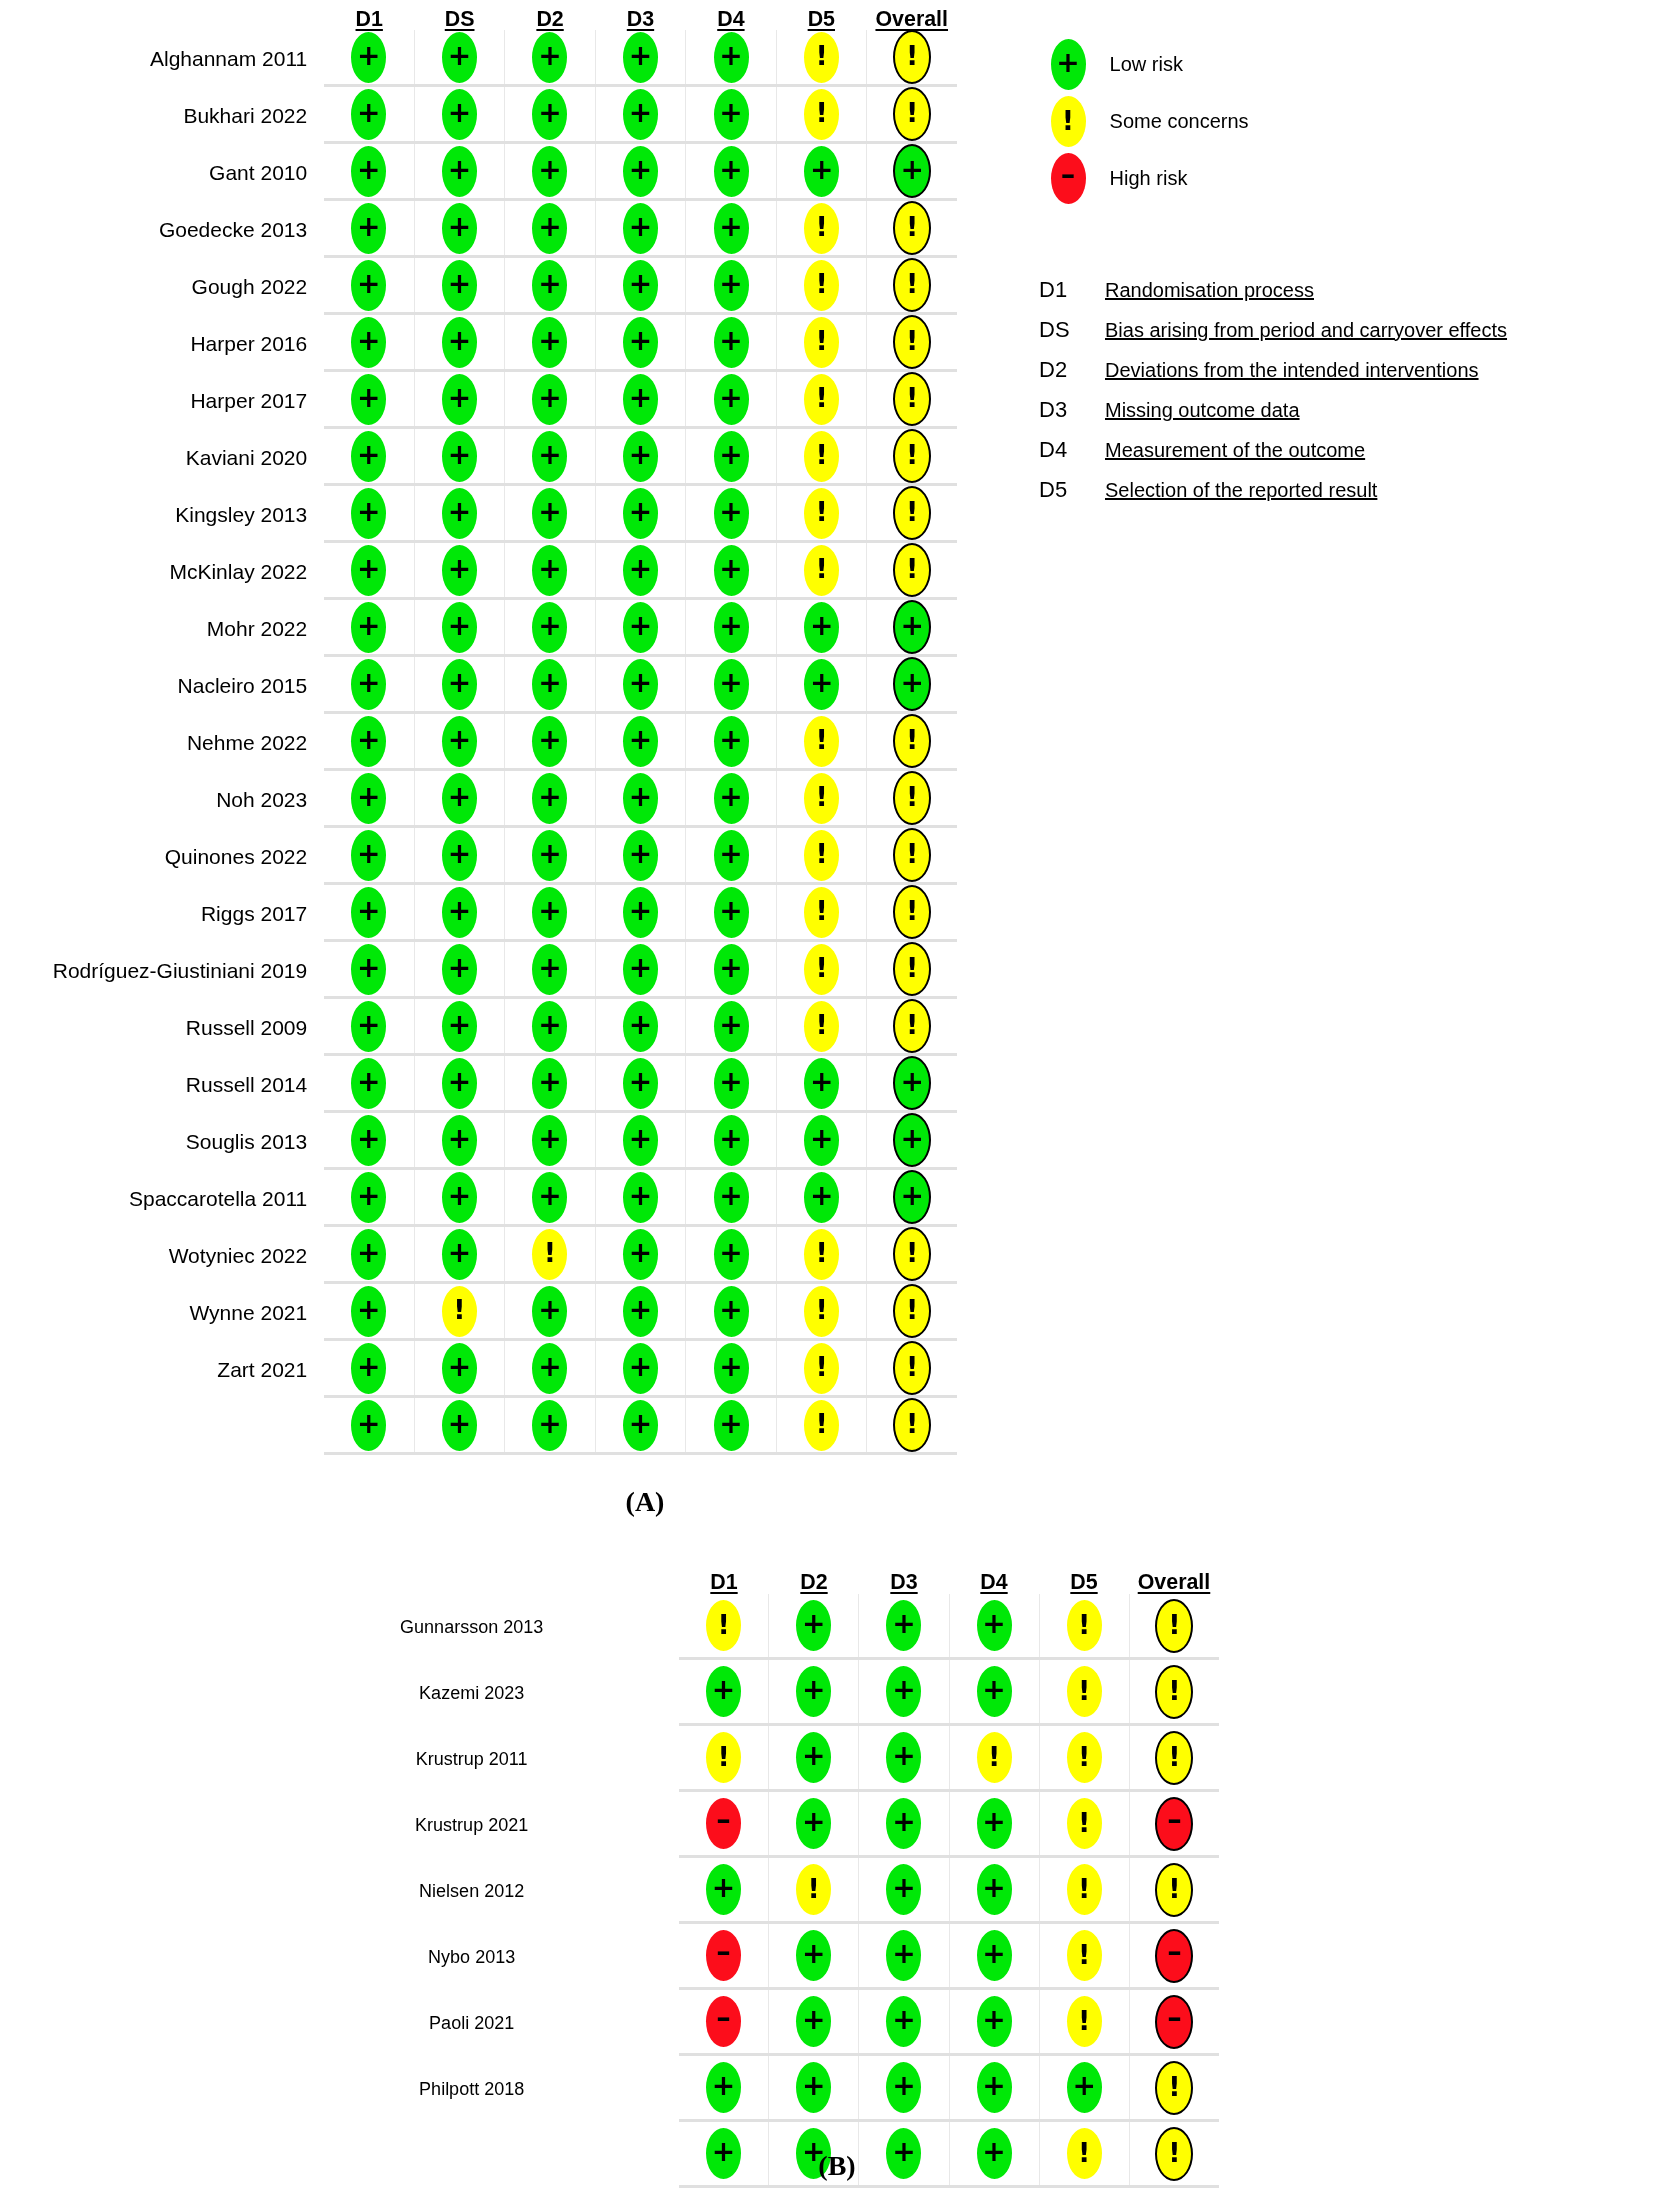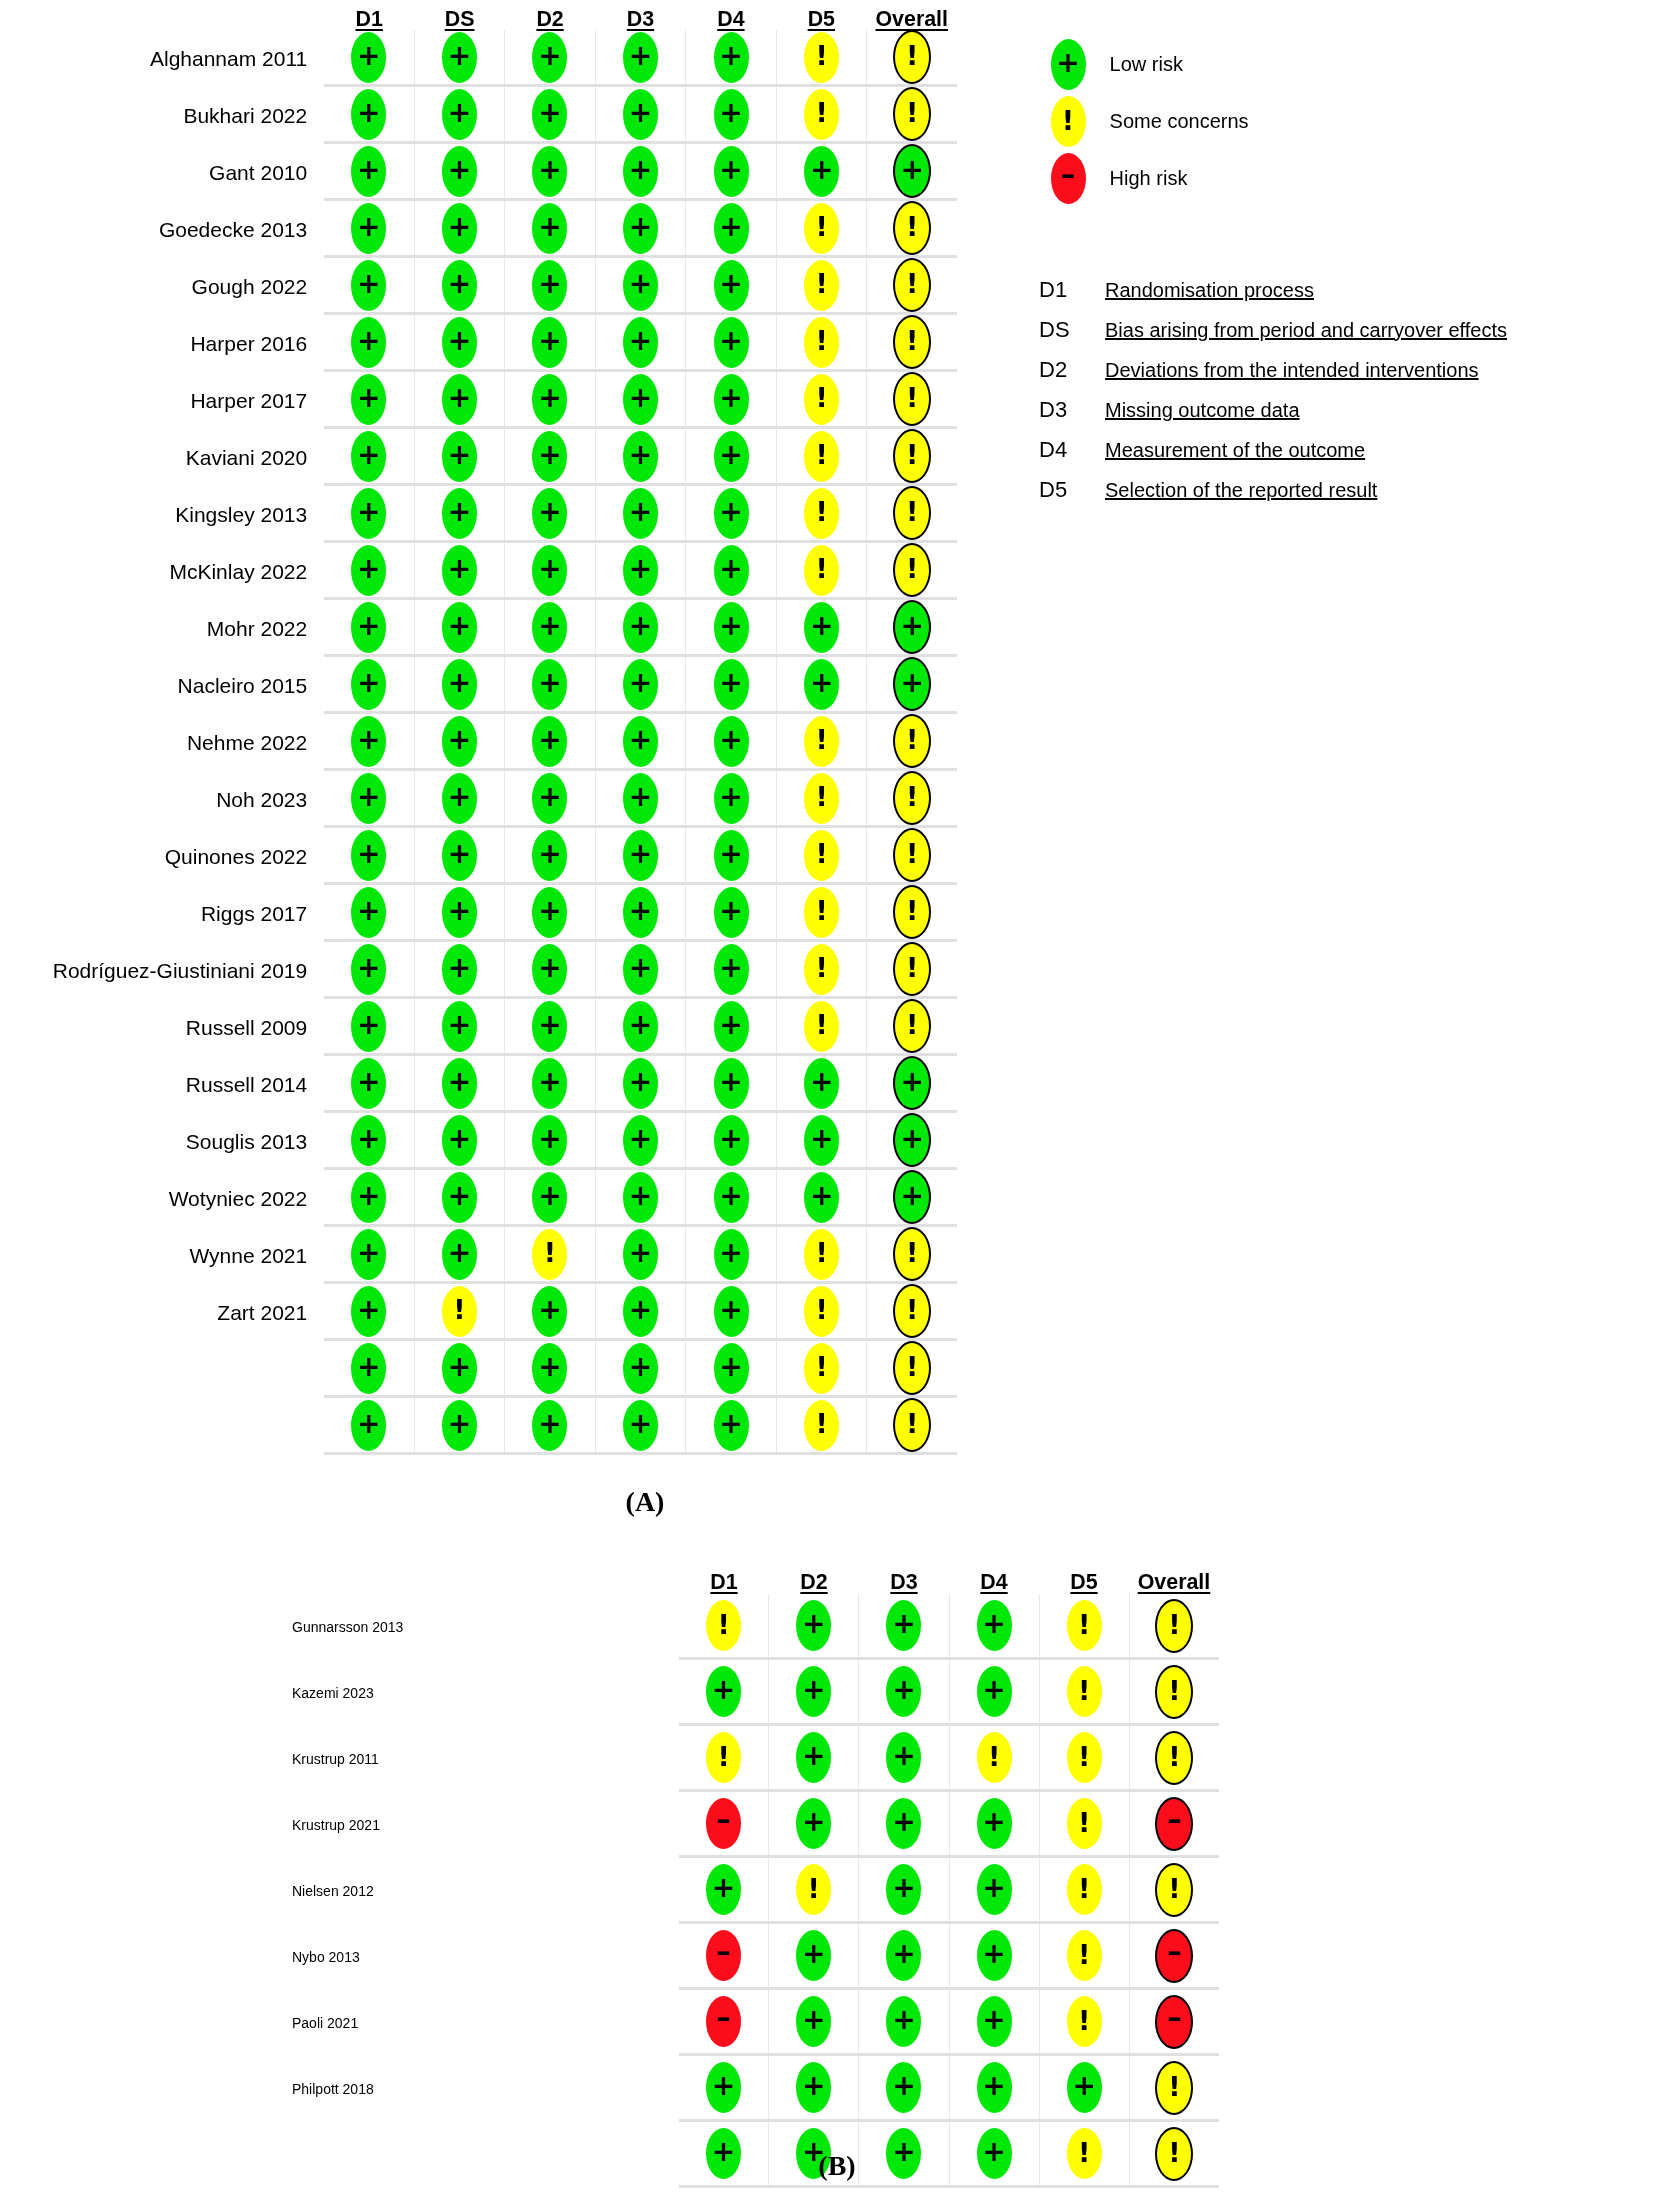--- a/index.html
+++ b/index.html
@@ -193,23 +193,23 @@
   }
   .b-labels {
     position: absolute;
     left: 292px;
     top: 49px;
     width: 370px;
   }
   .b-label {
     height: 66px;
     line-height: 66px;
-    text-align: left;
+    text-align: center;
     padding-right: 10.7px;
-    font-size: 14px;
+    font-size: 18px;
     white-space: nowrap;
     box-sizing: border-box;
   }
   .b-header {
     position: absolute;
     left: 679px;
     top: 14.6px;
     width: 540px;
     height: 34px;
     display: flex;
@@ -265,20 +265,21 @@
       <div class="a-label">Mohr 2022</div>
       <div class="a-label">Nacleiro 2015</div>
       <div class="a-label">Nehme 2022</div>
       <div class="a-label">Noh 2023</div>
       <div class="a-label">Quinones 2022</div>
       <div class="a-label">Riggs 2017</div>
       <div class="a-label">Rodríguez-Giustiniani 2019</div>
       <div class="a-label">Russell 2009</div>
       <div class="a-label">Russell 2014</div>
       <div class="a-label">Souglis 2013</div>
+      <div class="a-label">Spaccarotella 2011</div>
       <div class="a-label">Wotyniec 2022</div>
       <div class="a-label">Wynne 2021</div>
       <div class="a-label">Zart 2021</div>
     </div>
 
   <div class="a-grid" id="a-grid">
       <div class="grow">
         <div class="gcell">
           <div class="blob low">
             <span class="glyph plus">+</span>

